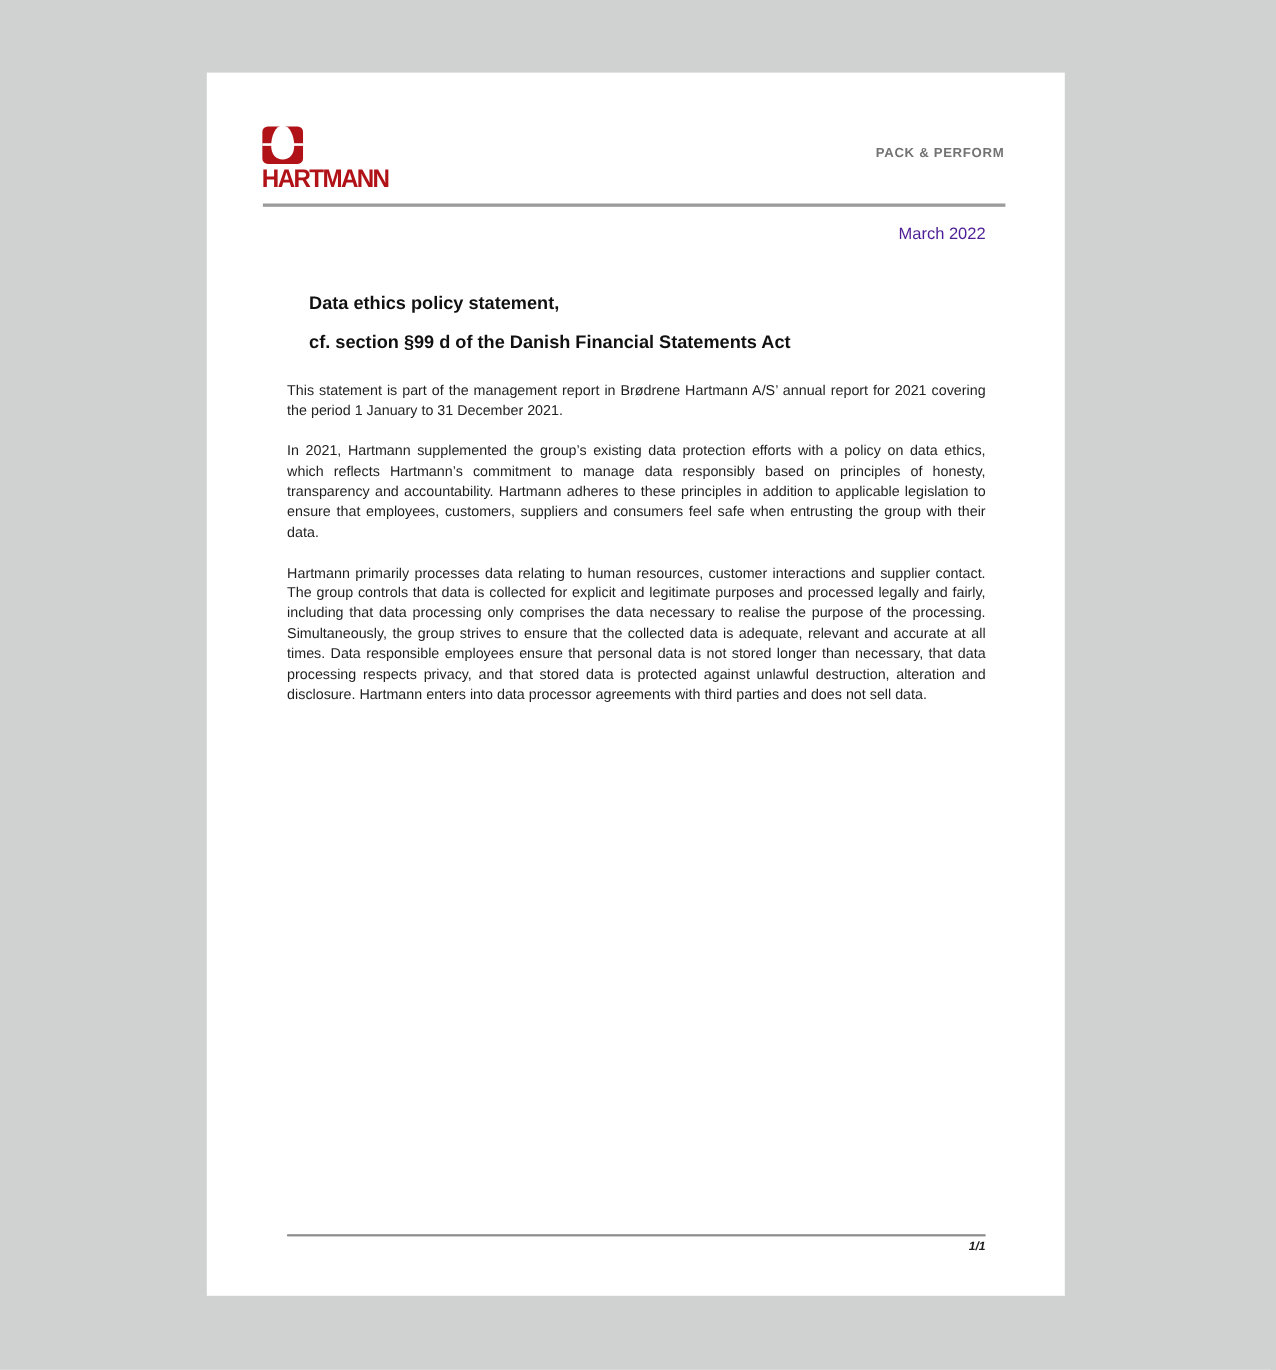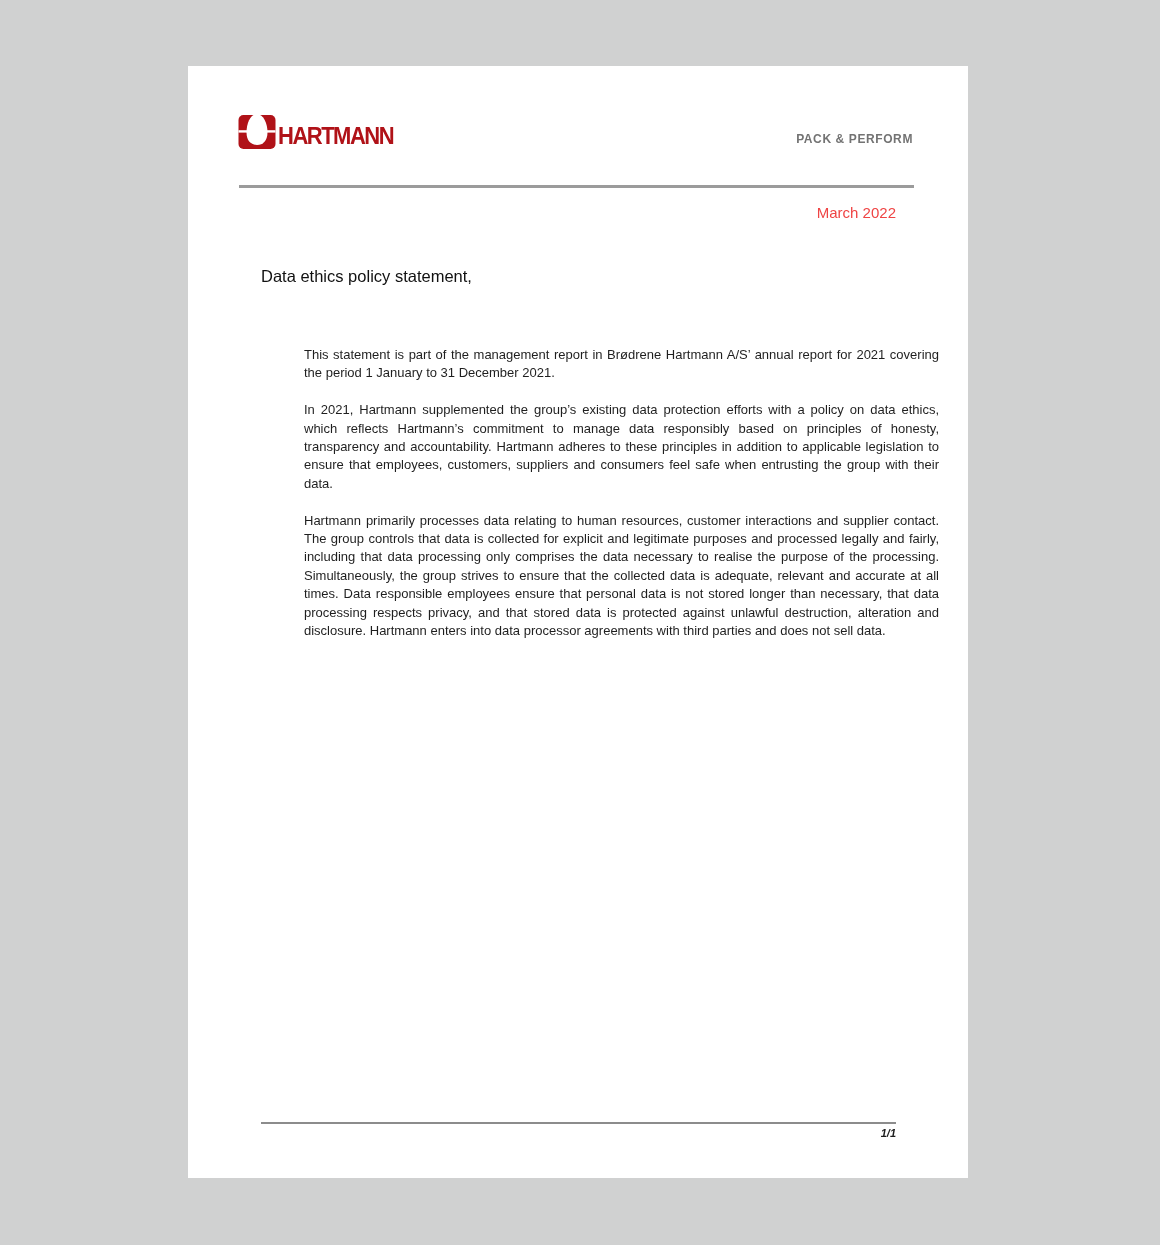--- a/index.html
+++ b/index.html
@@ -18,22 +18,22 @@
     position: absolute;
     left: 188px; top: 66px;
     width: 780px; height: 1112px;
     background: #ffffff;
   }
   
   .logo {
     position: absolute;
     left: 50px; top: 46px;
     display: flex;
-    align-items: flex-end;
     gap: 2px;
+    flex-direction: column;
   }
   .logo-icon { display: block; }
   .logo-text {
     font-size: 22px;
     font-weight: bold;
     color: #b01218;
     line-height: 1;
     letter-spacing: -1.5px;
     margin-bottom: 2px;
     transform: scaleY(1.05);
@@ -49,45 +49,45 @@
   .header-rule {
     position: absolute;
     left: 51px; top: 119px;
     width: 675px; height: 2.5px;
     background: #9b9b9b;
   }
   .doc-date {
     position: absolute;
     top: 138px; right: 72px;
     font-size: 15px;
-    color: #ef4444;
+    color: #4c1d95;
   }
   
   .title-block {
     position: absolute;
     left: 73px; top: 201px;
     width: 640px;
   }
   .title-line {
     font-size: 16.5px;
-    font-weight: normal;
+    font-weight: bold;
     color: #111111;
     line-height: 18px;
     margin-bottom: 17px;
+    margin-left: 20px;
   }
   
   .body-block {
     position: absolute;
     left: 73px; top: 280px;
     width: 635px;
     font-size: 13px;
     line-height: 18.4px;
     color: #1f1f1f;
     text-align: justify;
-    margin-left: 43px;
   }
   .body-block p { margin: 0 0 18.4px 0; }
   
   .footer-rule {
     position: absolute;
     left: 73px; top: 1056px;
     width: 635px; height: 2px;
     background: #8c8c8c;
   }
   .page-number {
@@ -115,20 +115,21 @@
     </div>
 
     <div class="tagline">PACK &amp; PERFORM</div>
 
     <div class="header-rule"></div>
 
     <div class="doc-date">March 2022</div>
 
     <div class="title-block">
       <div class="title-line">Data ethics policy statement,</div>
+      <div class="title-line">cf. section §99 d of the Danish Financial Statements Act</div>
     </div>
 
     <div class="body-block">
       <p>This statement is part of the management report in Brødrene Hartmann A/S’ annual report for 2021 covering the period 1 January to 31 December 2021.</p>
       <p>In 2021, Hartmann supplemented the group’s existing data protection efforts with a policy on data ethics, which reflects Hartmann’s commitment to manage data responsibly based on principles of honesty, transparency and accountability. Hartmann adheres to these principles in addition to applicable legislation to ensure that employees, customers, suppliers and consumers feel safe when entrusting the group with their data.</p>
       <p>Hartmann primarily processes data relating to human resources, customer interactions and supplier contact. The group controls that data is collected for explicit and legitimate purposes and processed legally and fairly, including that data processing only comprises the data necessary to realise the purpose of the processing. Simultaneously, the group strives to ensure that the collected data is adequate, relevant and accurate at all times. Data responsible employees ensure that personal data is not stored longer than necessary, that data processing respects privacy, and that stored data is protected against unlawful destruction, alteration and disclosure. Hartmann enters into data processor agreements with third parties and does not sell data.</p>
     </div>
 
     <div class="footer-rule"></div>
 

